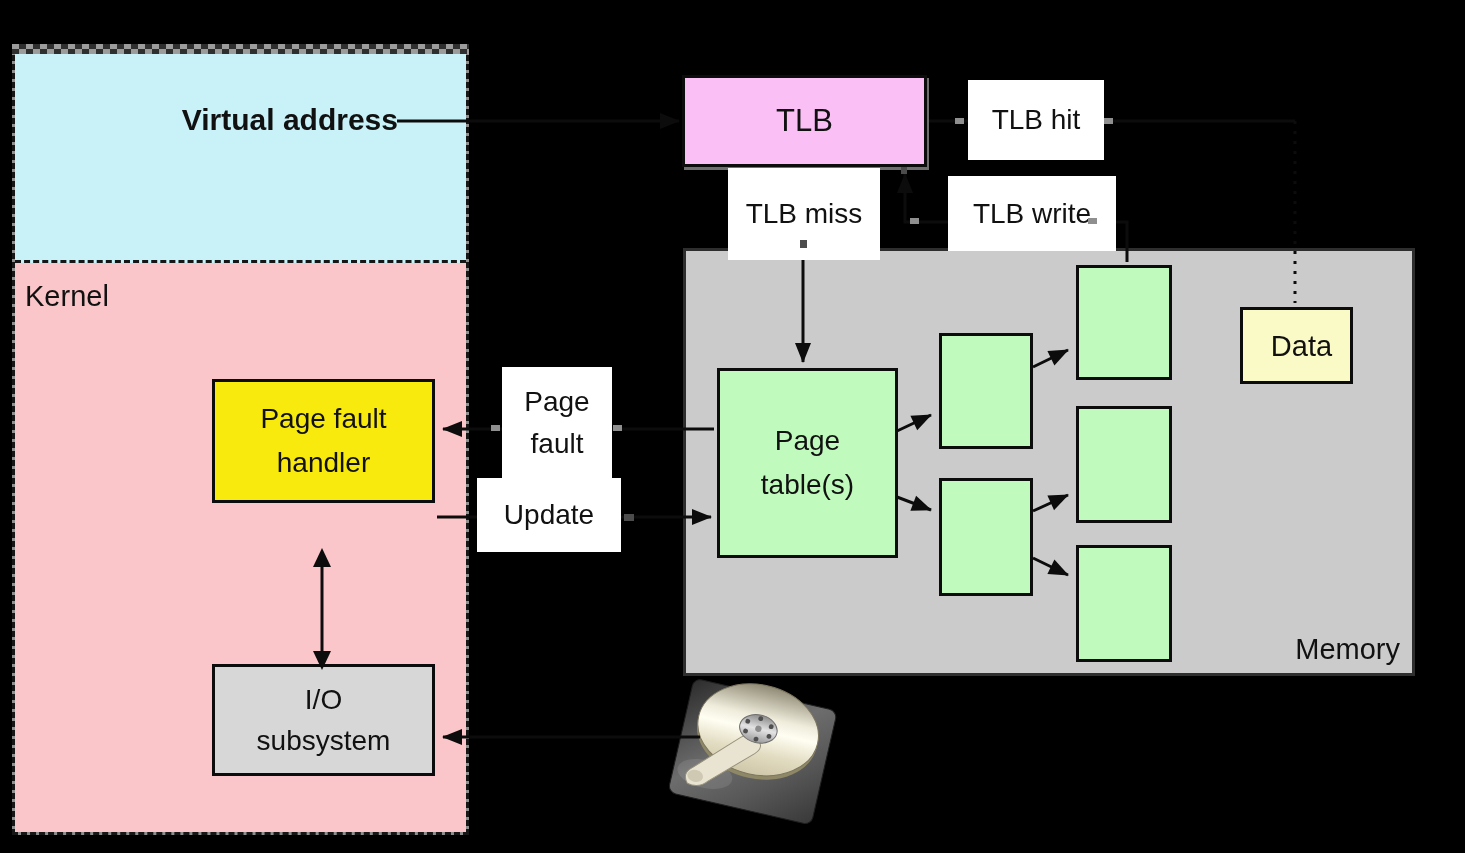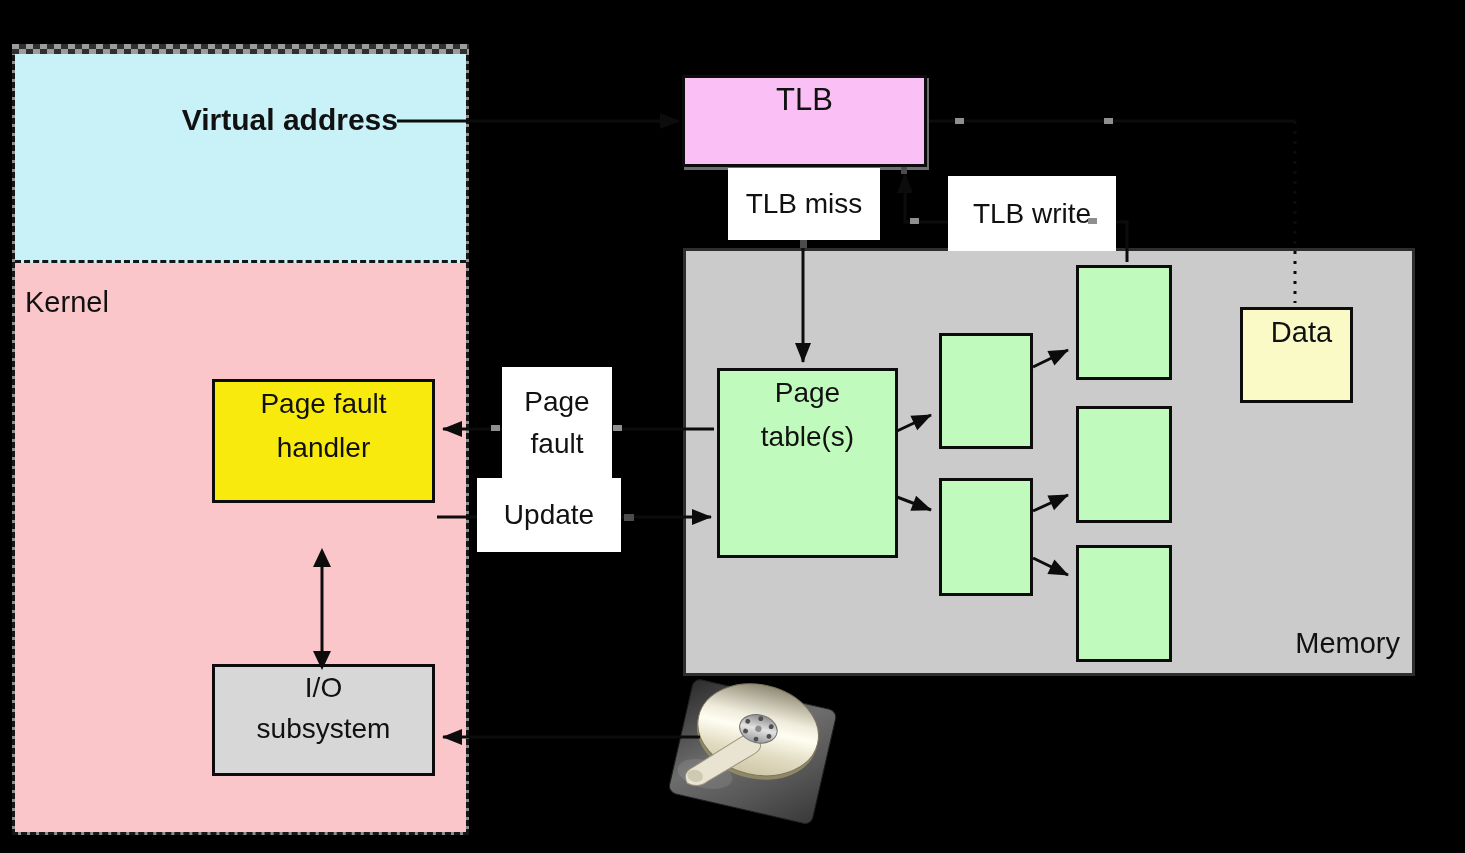--- a/index.html
+++ b/index.html
@@ -19,46 +19,46 @@
   .sect-kernel{flex:1;background:var(--panel-pink);position:relative;}
   .checker{position:absolute;left:12px;top:44px;width:457px;height:10px;z-index:8;
     background-image:
       repeating-linear-gradient(90deg,#9c9c9c 0 7px,#2f2f2f 7px 14px),
       repeating-linear-gradient(90deg,#2f2f2f 0 7px,#9c9c9c 7px 14px);
     background-size:100% 5px,100% 5px;background-position:0 0,0 5px;background-repeat:no-repeat;}
 
   .txt{position:absolute;white-space:nowrap;}
   .va{left:150px;top:103px;width:248px;text-align:right;font-size:30px;font-weight:bold;z-index:3;}
   .um{left:25px;top:214px;font-size:29px;z-index:3;}
-  .kr{left:25px;top:280px;font-size:29px;z-index:3;margin-top:6px;}
+  .kr{left:25px;top:280px;font-size:29px;z-index:3;}
 
   .node{position:absolute;border:3px solid var(--line);display:flex;flex-direction:column;
-    align-items:center;justify-content:flex-start;text-align:center;font-size:28px;line-height:44px;z-index:2;}
+    align-items:center;justify-content:center;text-align:center;font-size:28px;line-height:44px;z-index:2;}
   .pfh{left:212px;top:379px;width:223px;height:124px;background:var(--yellow);}
   .io{left:212px;top:664px;width:223px;height:112px;background:var(--io-gray);line-height:41px;}
   .tlb{left:682px;top:75px;width:245px;height:92px;background:var(--tlb-pink);
     font-size:31px;box-shadow:2px 3px 0 #6e6e6e;}
   .memory{left:683px;top:248px;width:732px;height:428px;background:var(--mem-gray);
     border-color:#2e2e2e;justify-content:flex-end;align-items:flex-end;}
-  .mem-label{position:absolute;right:12px;bottom:8px;font-size:29px;z-index:3;}
+  .mem-label{position:absolute;right:12px;bottom:2px;font-size:29px;z-index:3;}
   .pt{left:717px;top:368px;width:181px;height:190px;background:var(--green);z-index:3;}
   .gbox{position:absolute;background:var(--green);border:3px solid var(--line);z-index:3;}
   .ga{left:939px;top:333px;width:94px;height:116px;}
   .gb{left:939px;top:478px;width:94px;height:118px;}
   .gc{left:1076px;top:265px;width:96px;height:115px;}
   .gd{left:1076px;top:406px;width:96px;height:117px;}
   .ge{left:1076px;top:545px;width:96px;height:117px;}
-  .data{left:1240px;top:307px;width:113px;height:96px;background:var(--data-yellow);font-size:29px;z-index:3;padding-left:10px;}
+  .data{left:1240px;top:307px;width:113px;height:77px;background:var(--data-yellow);font-size:29px;z-index:3;padding-left:10px;}
 
   
   .wlabel{position:absolute;background:var(--label-bg);display:flex;flex-direction:column;
     align-items:center;justify-content:center;text-align:center;font-size:28px;line-height:42px;z-index:6;}
   .pf-label{left:502px;top:367px;width:110px;height:111px;}
   .upd-label{left:477px;top:478px;width:144px;height:74px;}
-  .miss-label{left:728px;top:168px;width:152px;height:72px;}
+  .miss-label{left:728px;top:168px;width:152px;height:92px;}
   .write-label{left:920px;top:176px;width:168px;height:75px;margin-left:28px;}
   .hit-label{left:968px;top:80px;width:136px;height:80px;}
 
   
   .stub{position:absolute;background:#8f8f8f;z-index:7;}
   .stub.dk{background:#4c4c4c;}
 
   svg.connectors{position:absolute;left:0;top:0;z-index:5;pointer-events:none;}
   svg.disk{position:absolute;left:666px;top:676px;z-index:4;}
 </style>
@@ -139,20 +139,23 @@
     <span>fault</span>
   </div>
   <div class="wlabel upd-label">
     <span>Update</span>
   </div>
   <div class="wlabel miss-label">
     <span>TLB miss</span>
   </div>
   <div class="wlabel write-label">
     <span>TLB write</span>
+  </div>
+  <div class="wlabel hit-label">
+    <span>TLB hit</span>
   </div>
 
   <div class="stub" style="left:955px;top:118px;width:9px;height:6px;"></div>
   <div class="stub" style="left:1104px;top:118px;width:9px;height:6px;"></div>
   <div class="stub" style="left:910px;top:218px;width:9px;height:6px;"></div>
   <div class="stub" style="left:1088px;top:218px;width:9px;height:6px;"></div>
   <div class="stub" style="left:491px;top:425px;width:9px;height:6px;"></div>
   <div class="stub" style="left:613px;top:425px;width:9px;height:6px;"></div>
   <div class="stub dk" style="left:624px;top:514px;width:10px;height:7px;"></div>
   <div class="stub dk" style="left:901px;top:167px;width:6px;height:7px;"></div>

